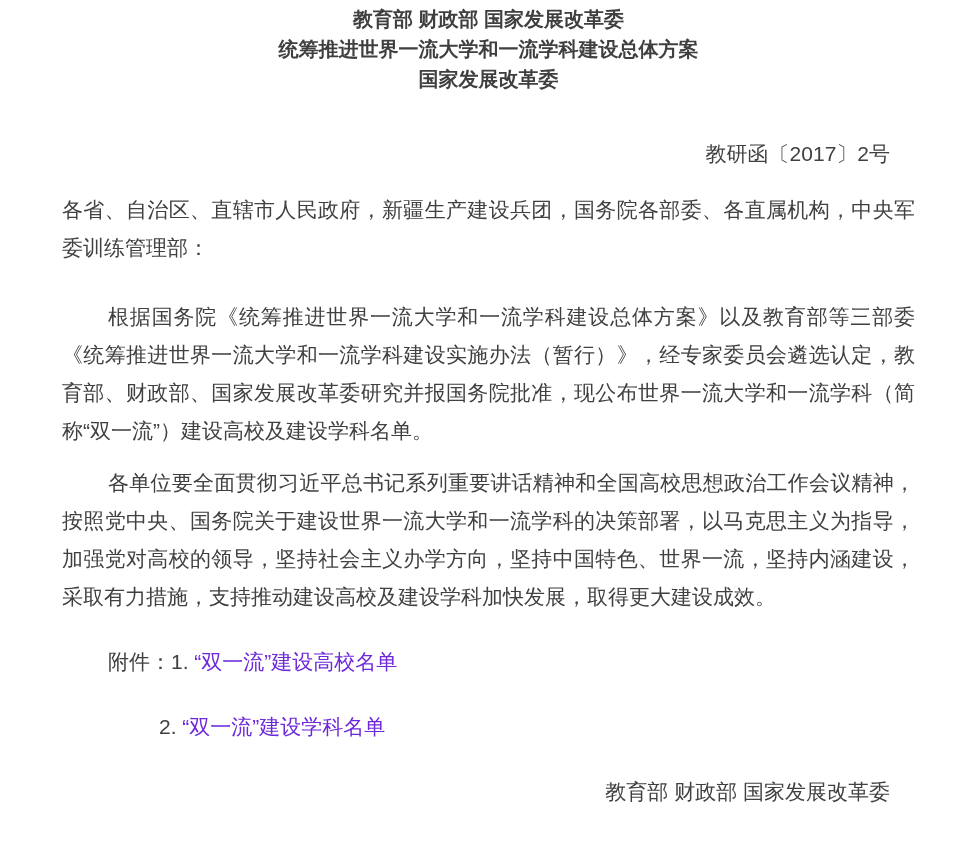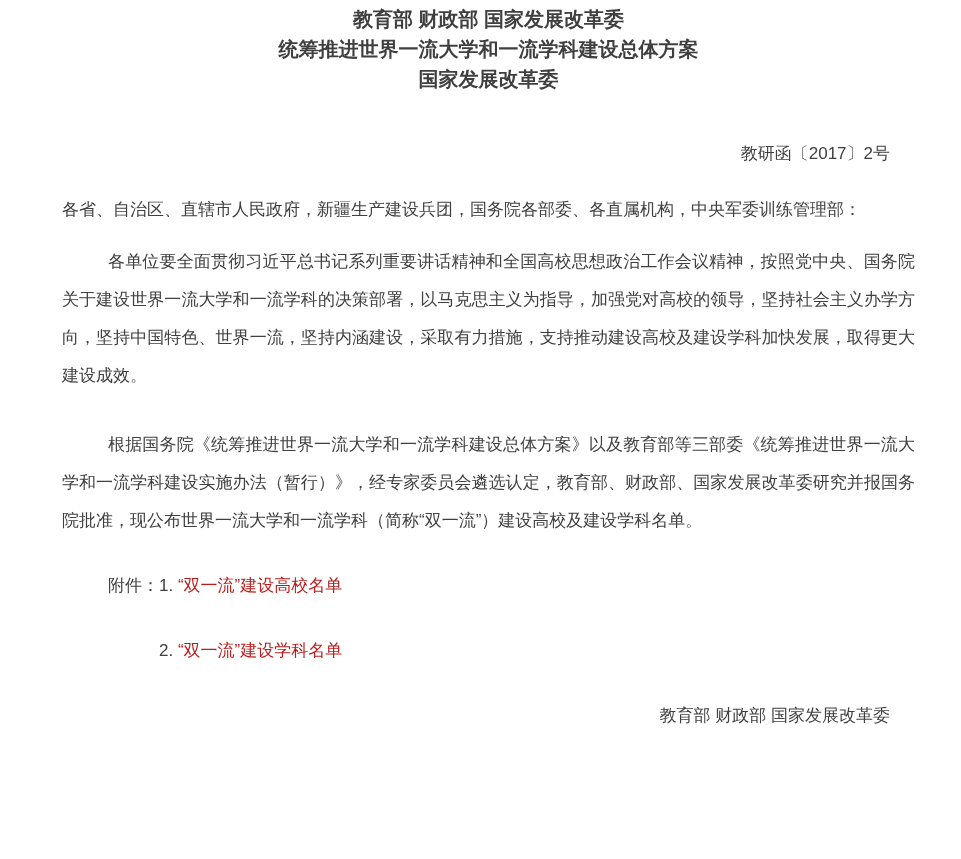--- a/index.html
+++ b/index.html
@@ -21,21 +21,21 @@
     text-align: center;
     font-weight: bold;
     font-size: 20px;
     line-height: 30px;
     color: #3f3f3f;
     margin: 0;
   }
   .line { display: block; }
   p {
     margin: 0;
-    font-size: 17px;
+    font-size: 21px;
     line-height: 38px;
   }
   .docnum {
     margin-top: 41px;
     margin-right: 25px;
     text-align: right;
   }
   .salutation {
     margin-top: 18px;
     text-align: justify;
@@ -52,21 +52,21 @@
   }
   .attachment-1 {
     margin-top: 27px;
     padding-left: 46px;
   }
   .attachment-2 {
     margin-top: 27px;
     padding-left: 97px;
   }
   .attachment a {
-    color: #b91c1c;
+    color: #6d28d9;
     text-decoration: none;
     cursor: pointer;
   }
   .sign {
     text-align: right;
     margin-right: 25px;
   }
   .signature { margin-top: 27px; }
   .date { margin-top: 22px; }
 </style>
@@ -78,23 +78,23 @@
   <h1 class="title">
     <span class="line">教育部 财政部 国家发展改革委</span>
     <span class="line">统筹推进世界一流大学和一流学科建设总体方案</span>
     <span class="line">国家发展改革委</span>
   </h1>
 
   <p class="docnum">教研函〔2017〕2号</p>
 
   <p class="salutation">各省、自治区、直辖市人民政府，新疆生产建设兵团，国务院各部委、各直属机构，中央军委训练管理部：</p>
 
+  <p class="para para-1">根据国务院《统筹推进世界一流大学和一流学科建设总体方案》以及教育部等三部委《统筹推进世界一流大学和一流学科建设实施办法（暂行）》，经专家委员会遴选认定，教育部、财政部、国家发展改革委研究并报国务院批准，现公布世界一流大学和一流学科（简称“双一流”）建设高校及建设学科名单。</p>
+
   <p class="para para-2">各单位要全面贯彻习近平总书记系列重要讲话精神和全国高校思想政治工作会议精神，按照党中央、国务院关于建设世界一流大学和一流学科的决策部署，以马克思主义为指导，加强党对高校的领导，坚持社会主义办学方向，坚持中国特色、世界一流，坚持内涵建设，采取有力措施，支持推动建设高校及建设学科加快发展，取得更大建设成效。</p>
-
-  <p class="para para-1">根据国务院《统筹推进世界一流大学和一流学科建设总体方案》以及教育部等三部委《统筹推进世界一流大学和一流学科建设实施办法（暂行）》，经专家委员会遴选认定，教育部、财政部、国家发展改革委研究并报国务院批准，现公布世界一流大学和一流学科（简称“双一流”）建设高校及建设学科名单。</p>
 
 
   <p class="attachment attachment-1"><span>附件：</span><span>1.</span> <a>“双一流”建设高校名单</a></p>
 
   <p class="attachment attachment-2"><span>2.</span> <a>“双一流”建设学科名单</a></p>
 
   <p class="sign signature">教育部 财政部 国家发展改革委</p>
 
 
 </div>

